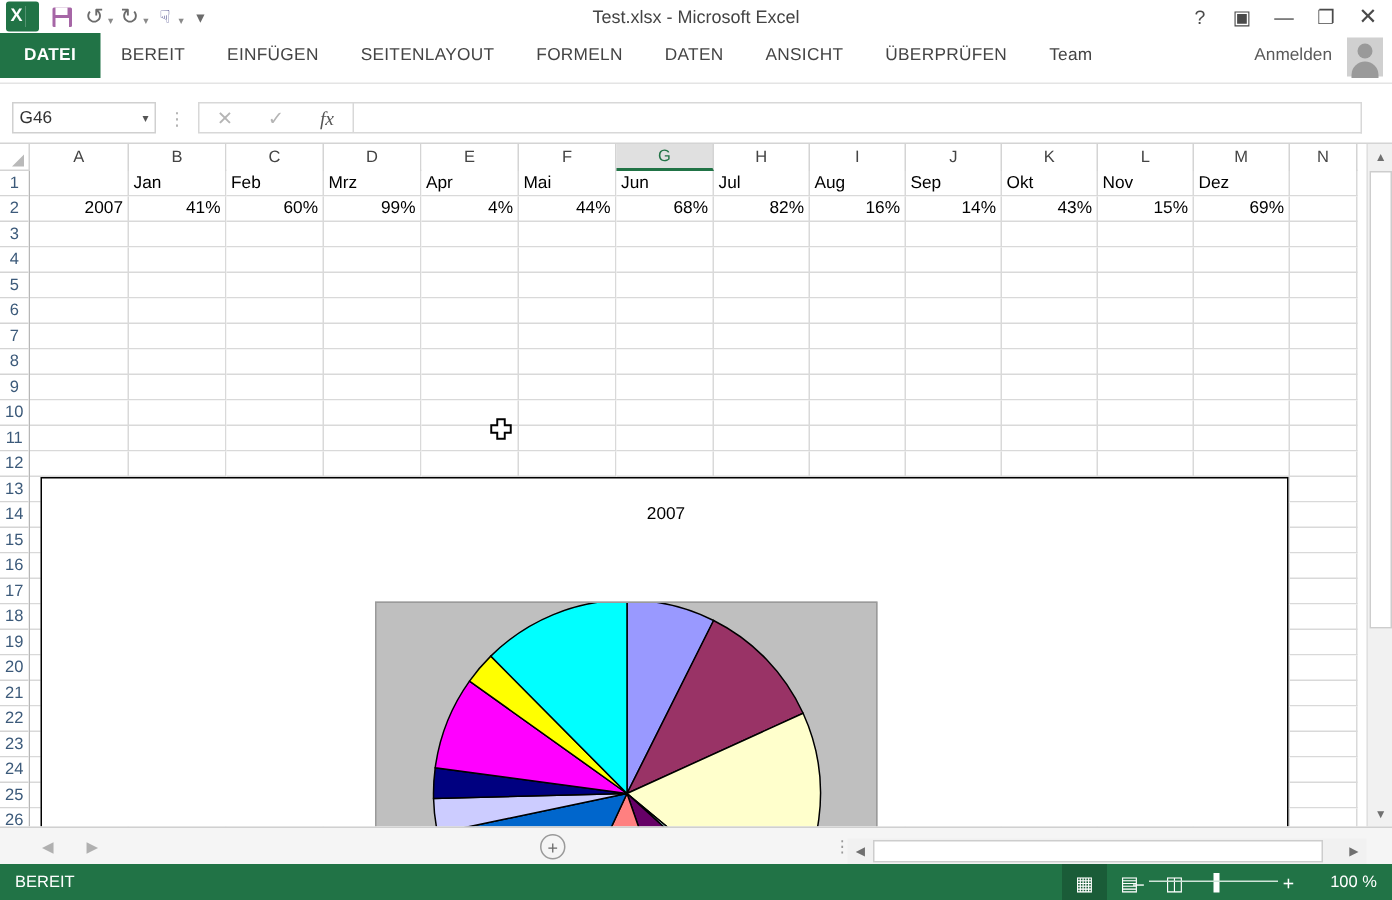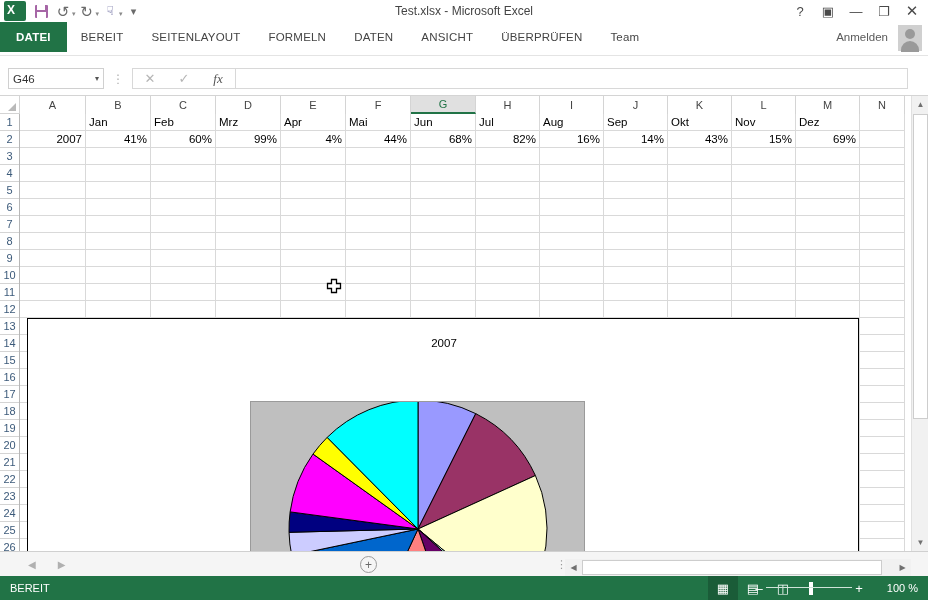--- a/index.html
+++ b/index.html
@@ -277,20 +277,21 @@
       <div class="win-ctrl">—</div>
       <div class="win-ctrl">❐</div>
       <div class="win-ctrl close">✕</div>
     </div>
   </div>
 
   <div class="ribbon">
     <div class="tabs" id="ribbon-tabs">
         <div class="tab file">DATEI</div>
         <div class="tab">BEREIT</div>
+        <div class="tab">EINFÜGEN</div>
         <div class="tab">SEITENLAYOUT</div>
         <div class="tab">FORMELN</div>
         <div class="tab">DATEN</div>
         <div class="tab">ANSICHT</div>
         <div class="tab">ÜBERPRÜFEN</div>
         <div class="tab teamtab">Team</div>
       </div>
     <div class="signin">Anmelden</div>
     <div class="avatar"></div>
   </div>

